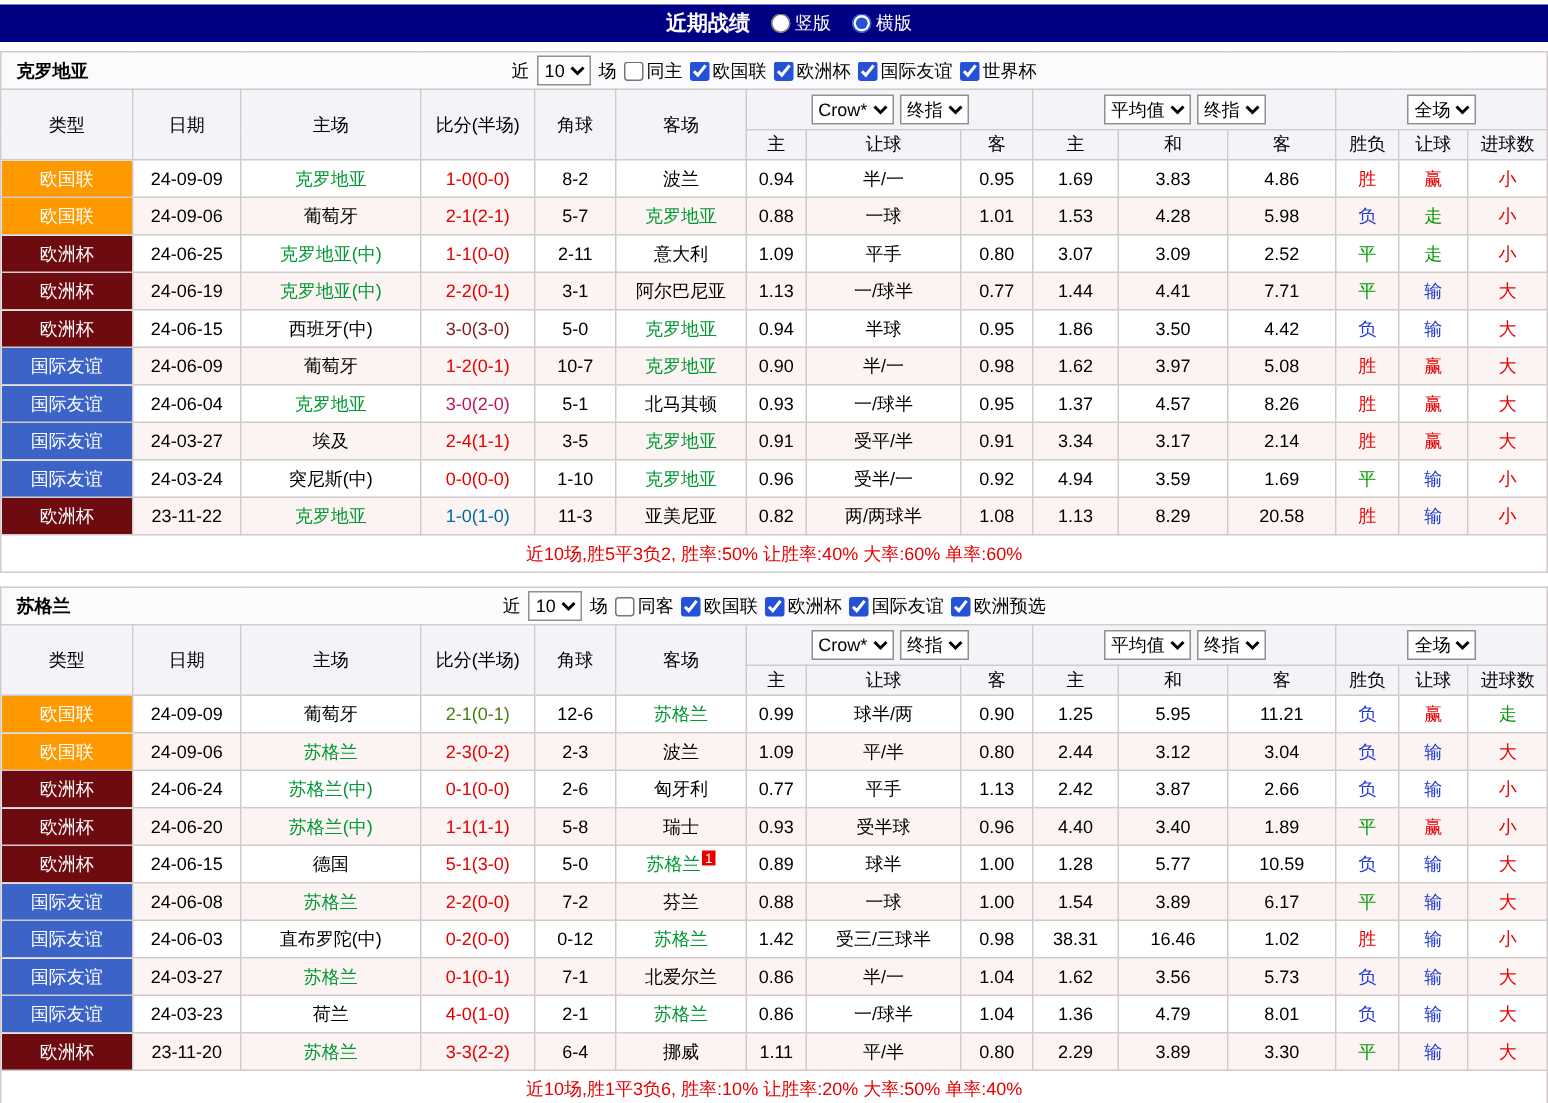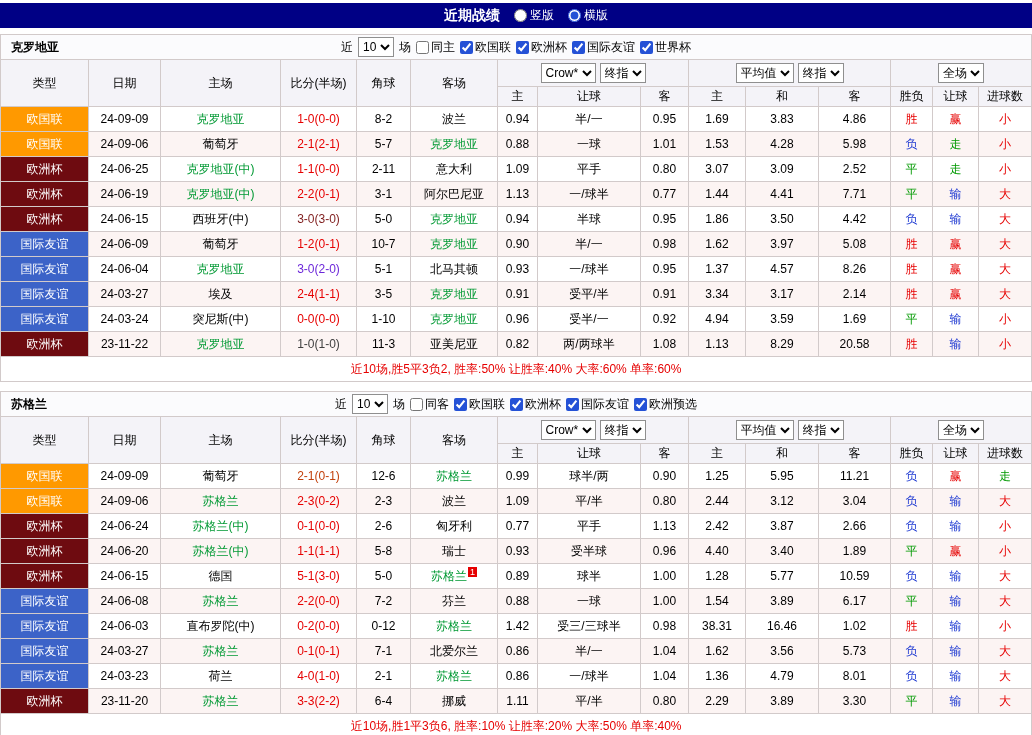--- a/index.html
+++ b/index.html
@@ -238,21 +238,21 @@
           <td>3.97</td>
           <td>5.08</td>
           <td style="color: rgb(230, 0, 0);">胜</td>
           <td style="color: rgb(230, 0, 0);">赢</td>
           <td style="color: rgb(230, 0, 0);">大</td>
         </tr>
         <tr>
           <td style="background: rgb(60, 99, 200); color: rgb(255, 255, 255);">国际友谊</td>
           <td>24-06-04</td>
           <td style="color: rgb(0, 153, 51);">克罗地亚</td>
-          <td style="color: #6d28d9;">3-0(2-0)</td>
+          <td style="color: #be185d;">3-0(2-0)</td>
           <td>5-1</td>
           <td>北马其顿</td>
           <td>0.93</td>
           <td>一/球半</td>
           <td>0.95</td>
           <td>1.37</td>
           <td>4.57</td>
           <td>8.26</td>
           <td style="color: rgb(230, 0, 0);">胜</td>
           <td style="color: rgb(230, 0, 0);">赢</td>
@@ -289,21 +289,21 @@
           <td>3.59</td>
           <td>1.69</td>
           <td style="color: rgb(0, 153, 0);">平</td>
           <td style="color: rgb(31, 58, 210);">输</td>
           <td style="color: rgb(230, 0, 0);">小</td>
         </tr>
         <tr>
           <td style="background: rgb(110, 11, 16); color: rgb(255, 255, 255);">欧洲杯</td>
           <td>23-11-22</td>
           <td style="color: rgb(0, 153, 51);">克罗地亚</td>
-          <td style="color: #404040;">1-0(1-0)</td>
+          <td style="color: #0369a1;">1-0(1-0)</td>
           <td>11-3</td>
           <td>亚美尼亚</td>
           <td>0.82</td>
           <td>两/两球半</td>
           <td>1.08</td>
           <td>1.13</td>
           <td>8.29</td>
           <td>20.58</td>
           <td style="color: rgb(230, 0, 0);">胜</td>
           <td style="color: rgb(31, 58, 210);">输</td>
@@ -395,21 +395,21 @@
         <th>胜负</th>
         <th>让球</th>
         <th>进球数</th>
       </tr>
     </thead>
     <tbody>
         <tr>
           <td style="background: rgb(255, 153, 0); color: rgb(255, 255, 255);">欧国联</td>
           <td>24-09-09</td>
           <td>葡萄牙</td>
-          <td style="color: #c2410c;">2-1(0-1)</td>
+          <td style="color: #4d7c0f;">2-1(0-1)</td>
           <td>12-6</td>
           <td style="color: rgb(0, 153, 51);">苏格兰</td>
           <td>0.99</td>
           <td>球半/两</td>
           <td>0.90</td>
           <td>1.25</td>
           <td>5.95</td>
           <td>11.21</td>
           <td style="color: rgb(31, 58, 210);">负</td>
           <td style="color: rgb(230, 0, 0);">赢</td>

